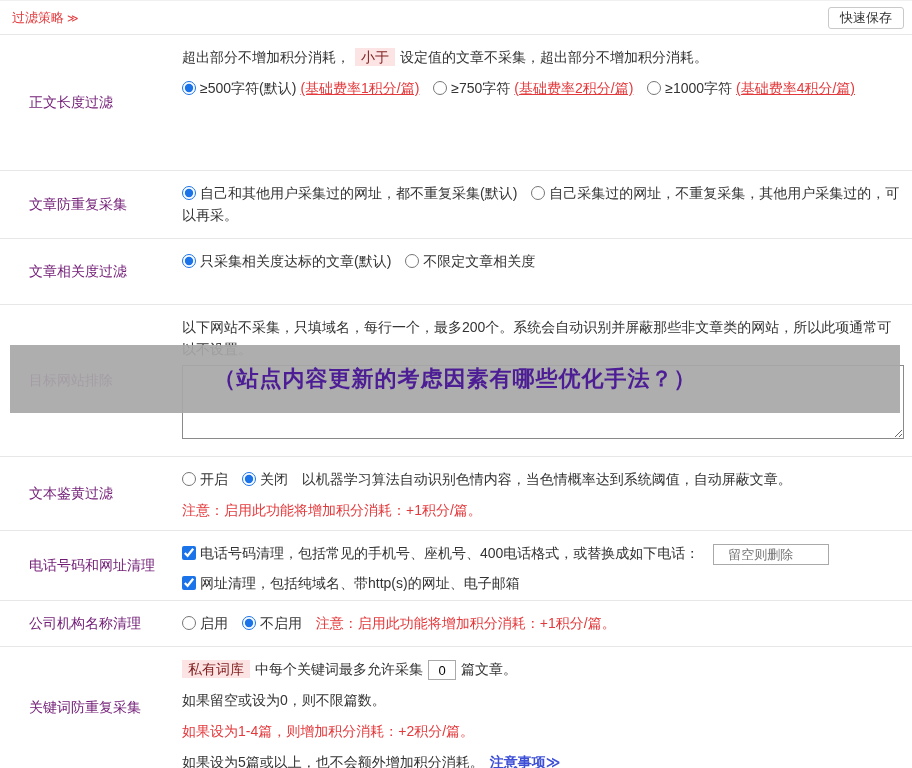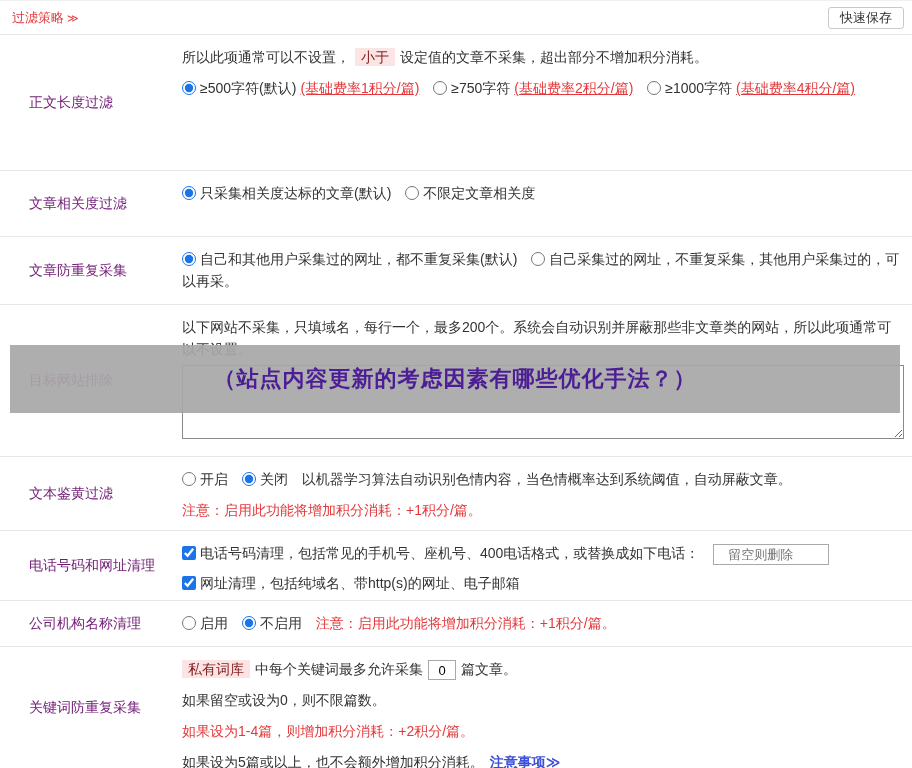--- a/index.html
+++ b/index.html
@@ -54,54 +54,54 @@
     <div class="topbar-title">
       <span>过滤策略</span><span class="arrow">≫</span>
     </div>
     <button class="save-btn">快速保存</button>
   </div>
 
   <div class="row r-bodylen">
     <div class="row-label">正文长度过滤</div>
     <div class="row-content">
       <div class="line">
-        <span>所以此项通常可以不设置，</span><span class="hl">小于</span><span>设定值的文章不采集，超出部分不增加积分消耗。</span>
+        <span>超出部分不增加积分消耗，</span><span class="hl">小于</span><span>设定值的文章不采集，超出部分不增加积分消耗。</span>
       </div>
       <label class="line opt">
         <input type="radio" name="len" checked="" style=""><span>≥500字符(默认)</span><span class="fee">(基础费率1积分/篇)</span>
       </label>
       <label class="line opt">
         <input type="radio" name="len" style=""><span>≥750字符</span><span class="fee">(基础费率2积分/篇)</span>
       </label>
       <label class="line opt">
         <input type="radio" name="len" style=""><span>≥1000字符</span><span class="fee">(基础费率4积分/篇)</span>
       </label>
     </div>
   </div>
 
+  <div class="row r-dedup">
+    <div class="row-label">文章防重复采集</div>
+    <div class="row-content">
+      <label class="line opt" style="margin-bottom:5px">
+        <input type="radio" name="dup" checked="" style=""><span>自己和其他用户采集过的网址，都不重复采集(默认)</span>
+      </label>
+      <label class="line opt">
+        <input type="radio" name="dup" style=""><span>自己采集过的网址，不重复采集，其他用户采集过的，可以再采。</span>
+      </label>
+    </div>
+  </div>
+
   <div class="row r-rel">
     <div class="row-label">文章相关度过滤</div>
     <div class="row-content">
       <label class="line opt" style="margin-bottom:4px">
         <input type="radio" name="rel" checked="" style=""><span>只采集相关度达标的文章(默认)</span>
       </label>
       <label class="line opt">
         <input type="radio" name="rel" style=""><span>不限定文章相关度</span>
-      </label>
-    </div>
-  </div>
-
-  <div class="row r-dedup">
-    <div class="row-label">文章防重复采集</div>
-    <div class="row-content">
-      <label class="line opt" style="margin-bottom:5px">
-        <input type="radio" name="dup" checked="" style=""><span>自己和其他用户采集过的网址，都不重复采集(默认)</span>
-      </label>
-      <label class="line opt">
-        <input type="radio" name="dup" style=""><span>自己采集过的网址，不重复采集，其他用户采集过的，可以再采。</span>
       </label>
     </div>
   </div>
 
   <div class="row r-site">
     <div class="row-label">目标网站排除</div>
     <div class="row-content">
       <div class="line" style="margin-bottom:5px">以下网站不采集，只填域名，每行一个，最多200个。系统会自动识别并屏蔽那些非文章类的网站，所以此项通常可以不设置。</div>
       <textarea class="site-textarea" style=""></textarea>
     </div>

